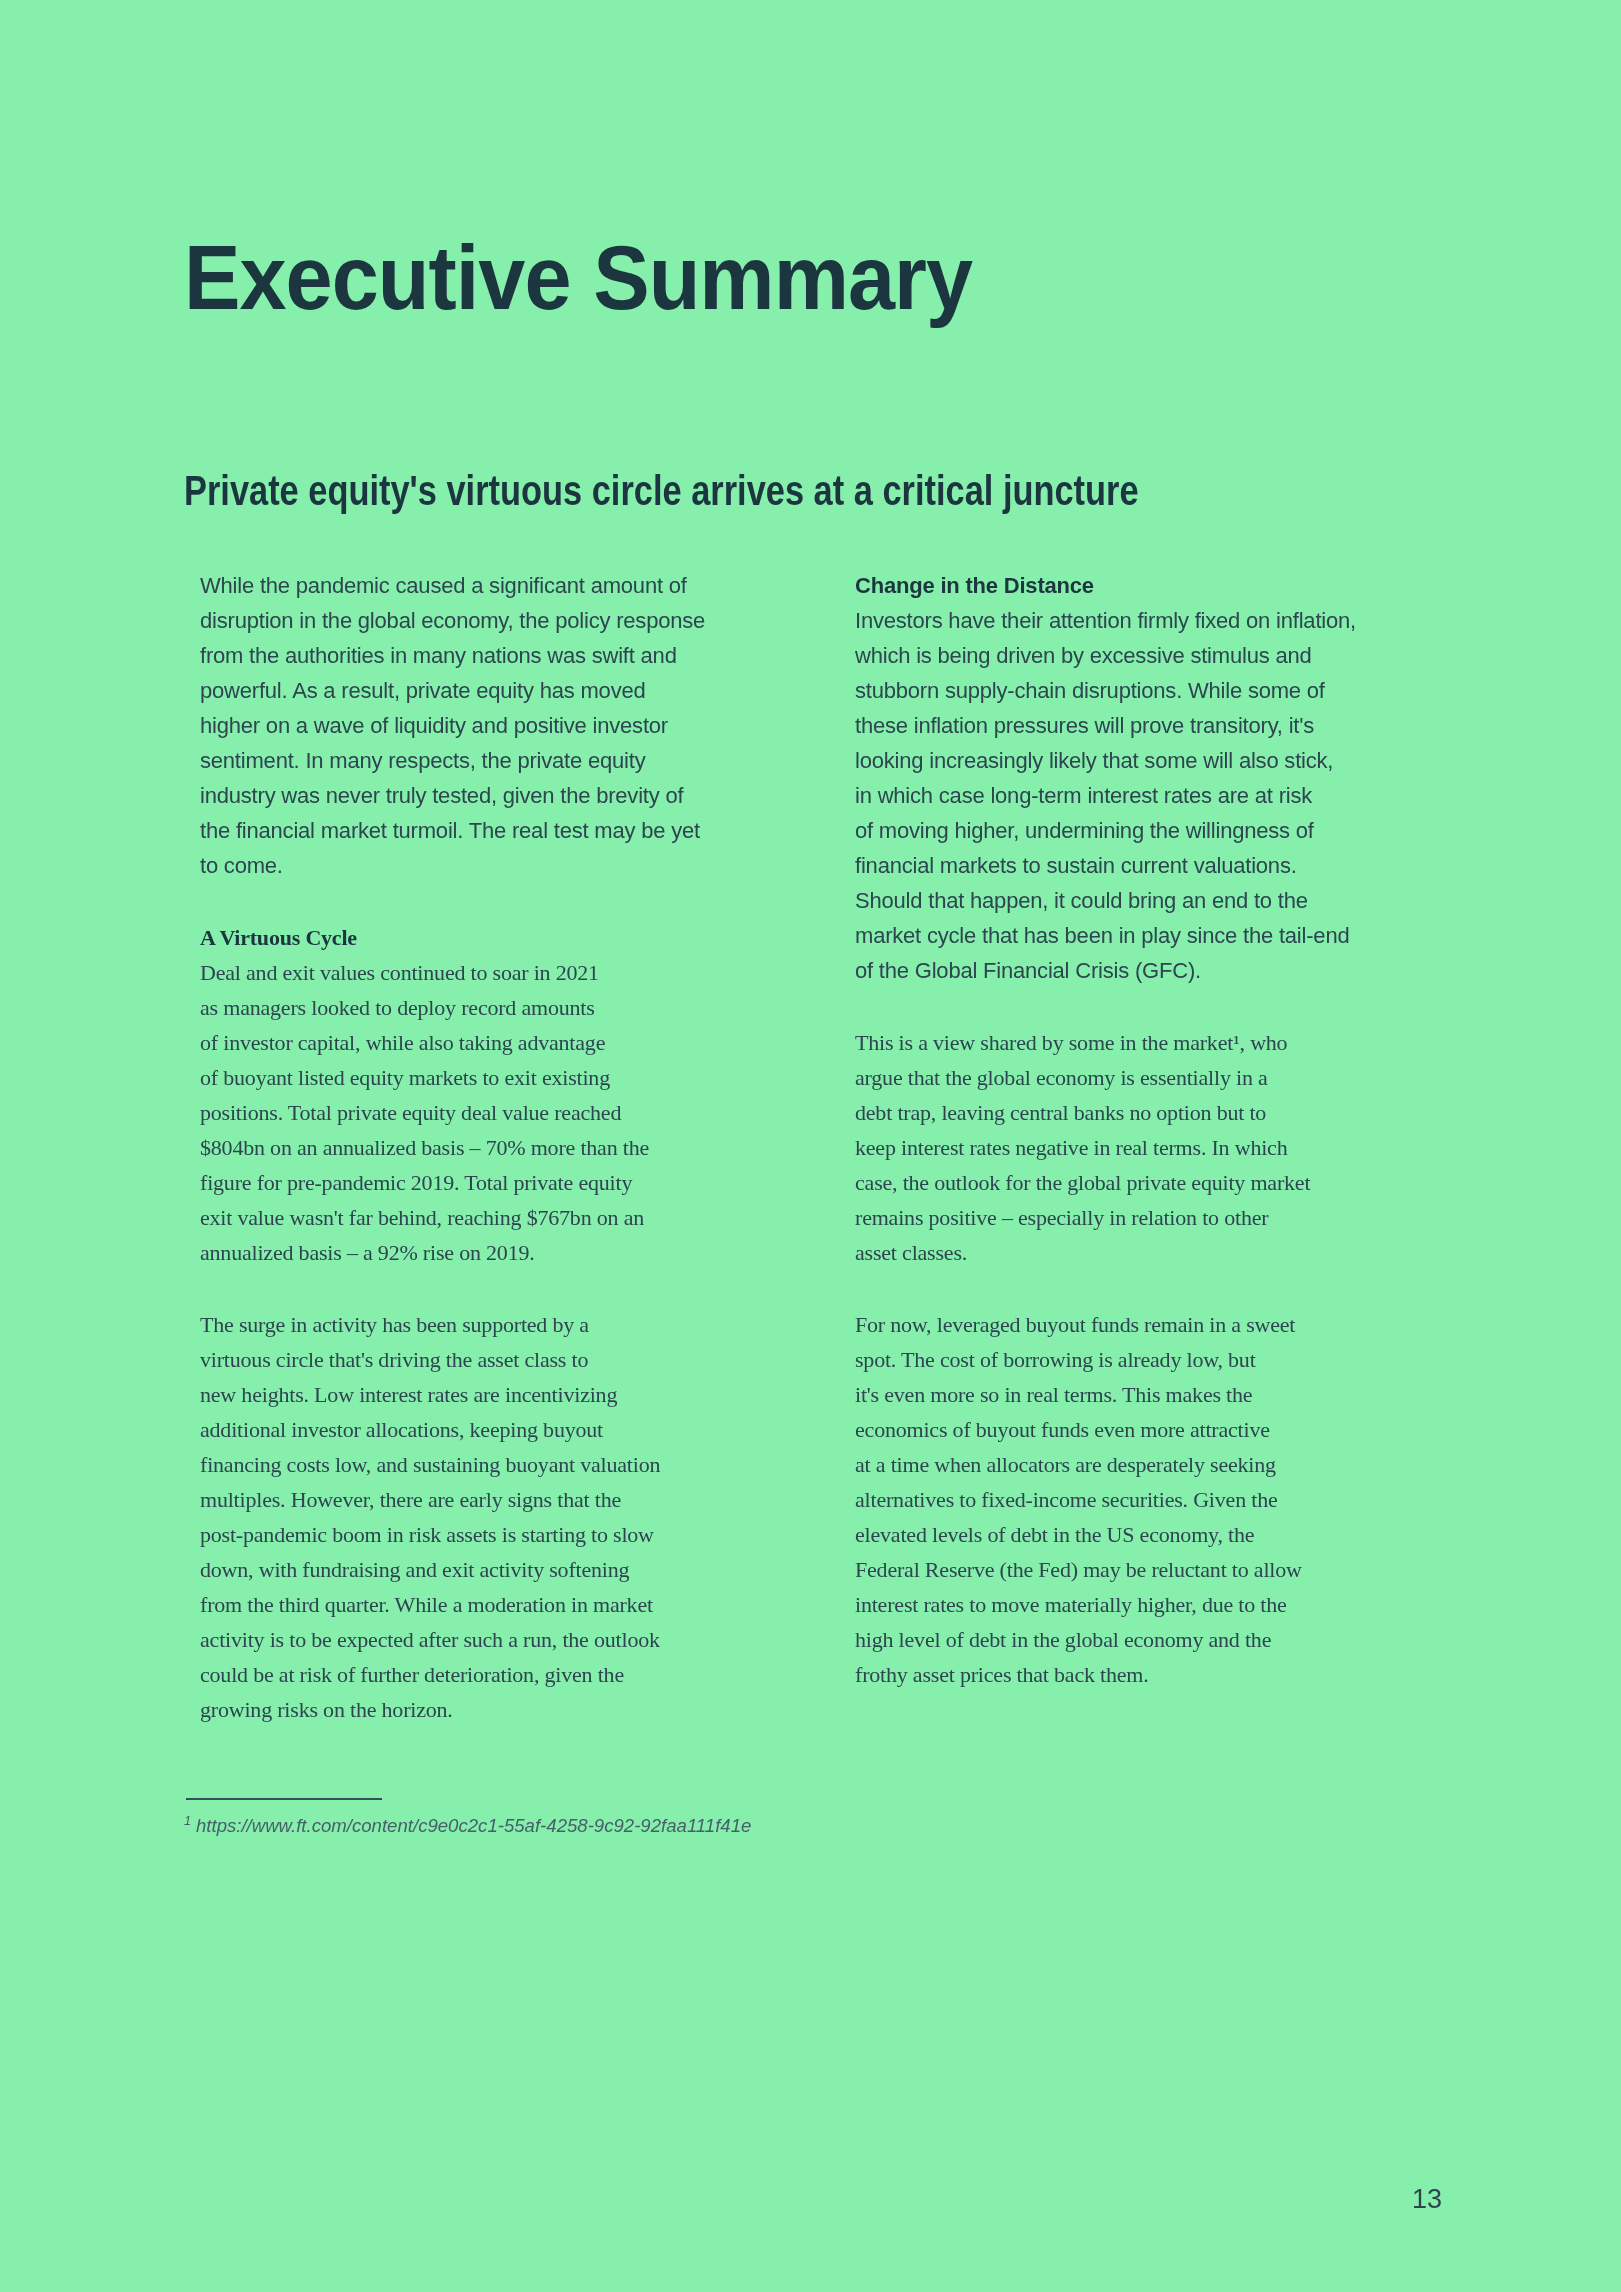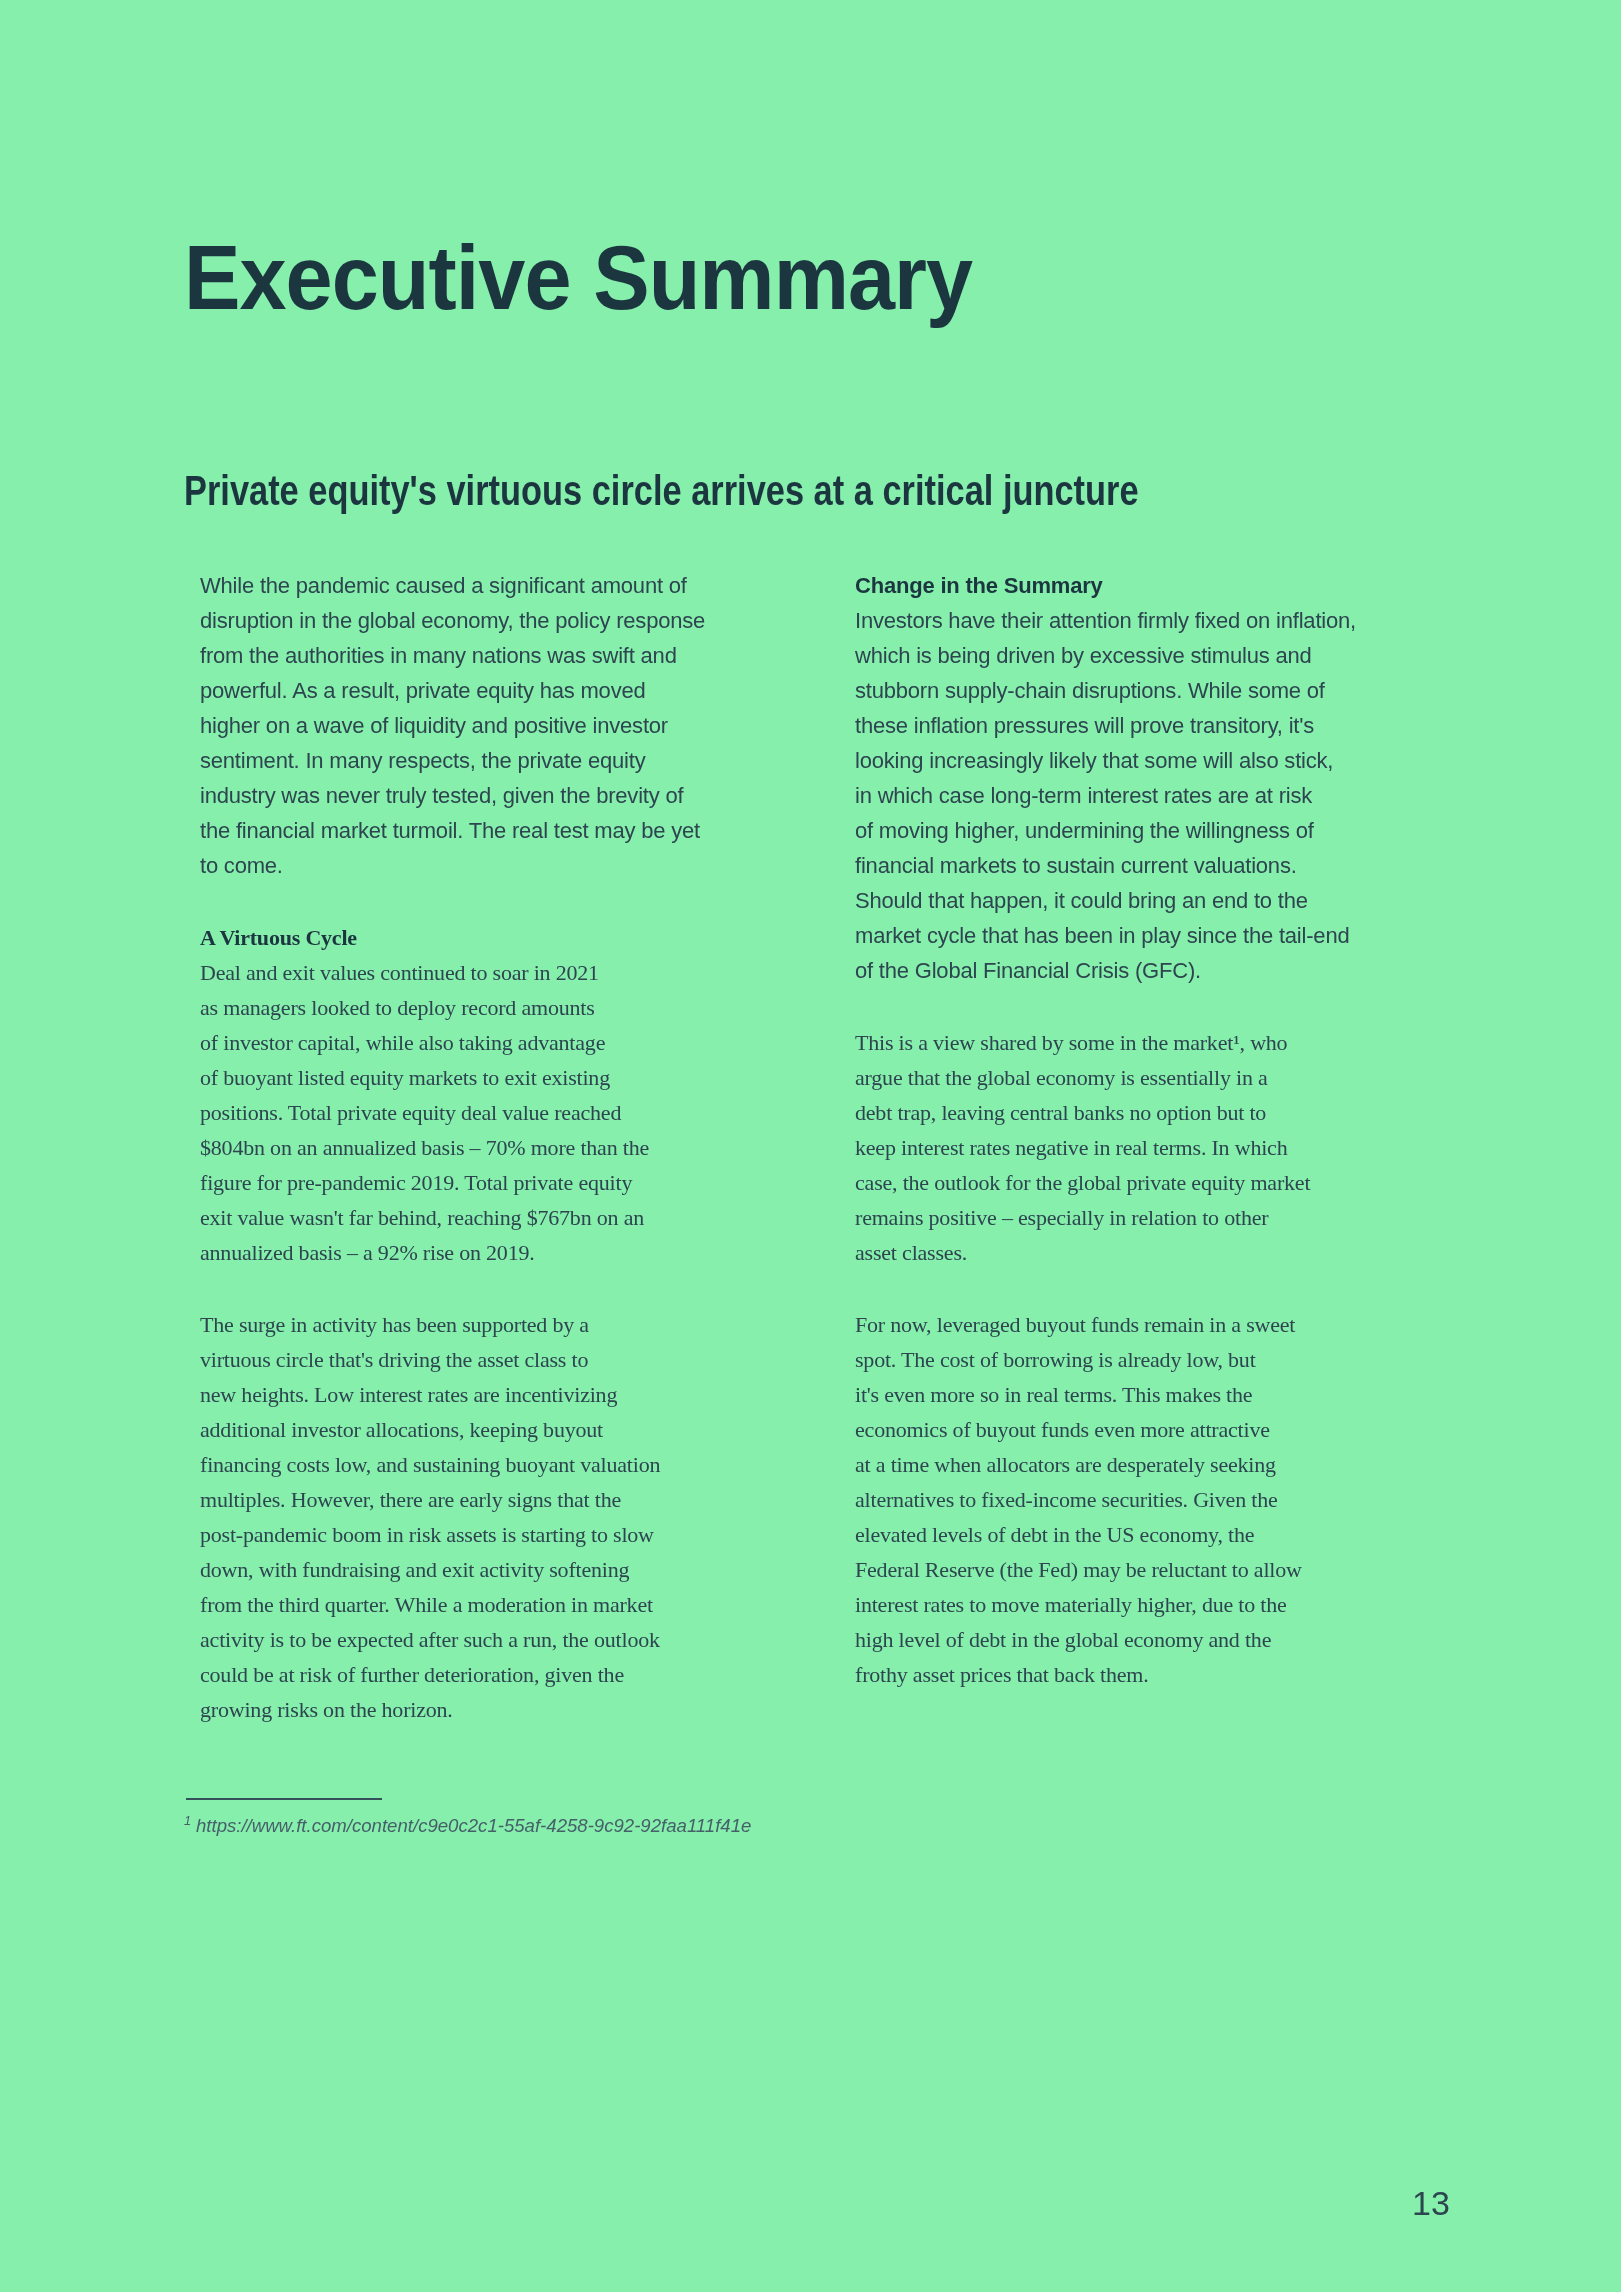--- a/index.html
+++ b/index.html
@@ -73,21 +73,21 @@
   }
   .footnote sup {
     font-size: 12.7px;
     line-height: 0;
     margin-right: 4.9px;
   }
   .page-number {
     position: absolute;
     left: 1412px;
     top: 2184px;
-    font-size: 34px;
+    font-size: 27px;
     color: #2c454f;
     text-align: right;
   }
 </style>
 </head>
 <body>
 
 <div class="page">
 
   <h1 class="page-title">Executive Summary</h1>
@@ -129,21 +129,21 @@
 down, with fundraising and exit activity softening
 from the third quarter. While a moderation in market
 activity is to be expected after such a run, the outlook
 could be at risk of further deterioration, given the
 growing risks on the horizon.</div>
     </div>
   </div>
 
   <div class="col col-right">
     <div class="section">
-      <div class="sec-heading">Change in the Summary</div>
+      <div class="sec-heading">Change in the Distance</div>
       <div class="para">Investors have their attention firmly fixed on inflation,
 which is being driven by excessive stimulus and
 stubborn supply-chain disruptions. While some of
 these inflation pressures will prove transitory, it's
 looking increasingly likely that some will also stick,
 in which case long-term interest rates are at risk
 of moving higher, undermining the willingness of
 financial markets to sustain current valuations.
 Should that happen, it could bring an end to the
 market cycle that has been in play since the tail-end

